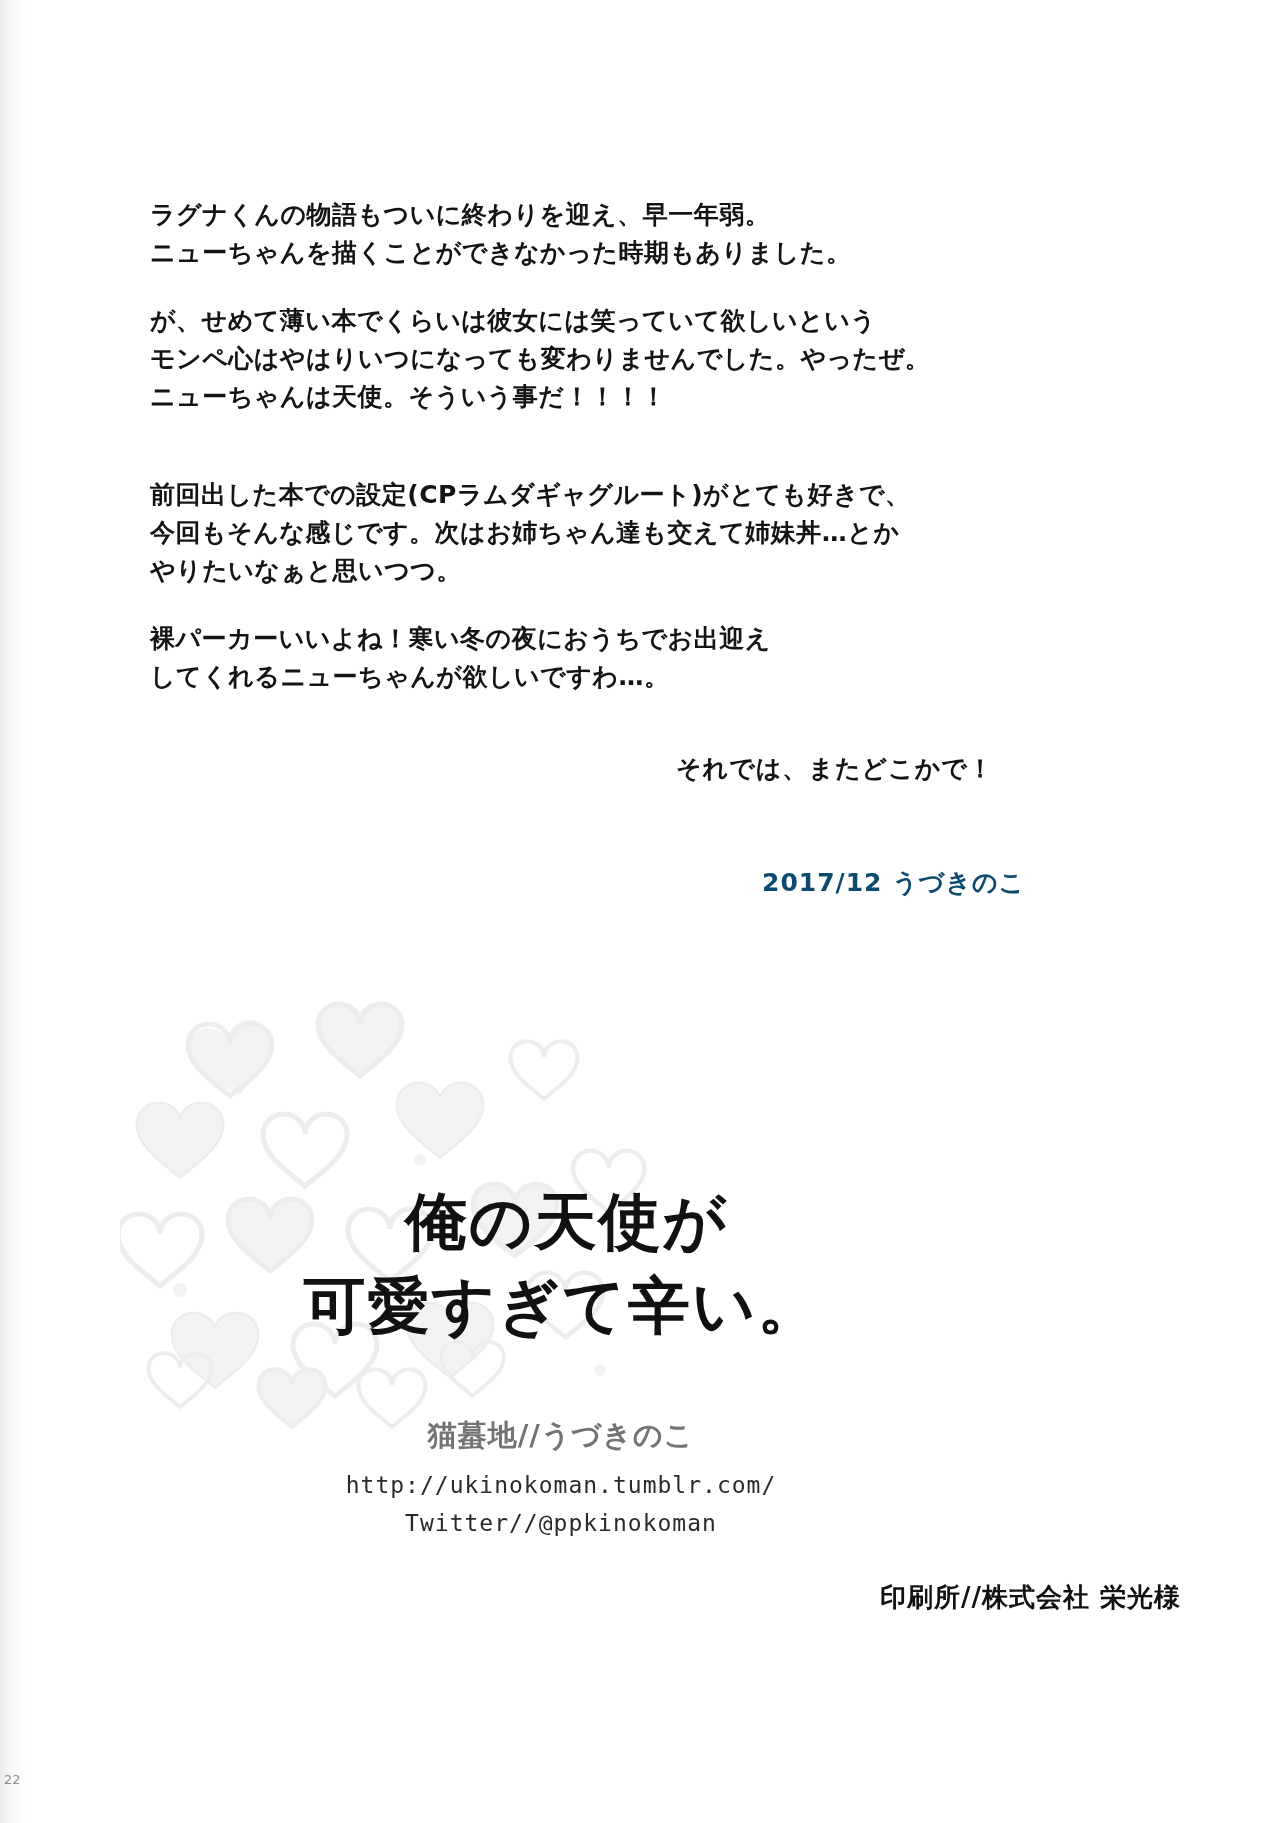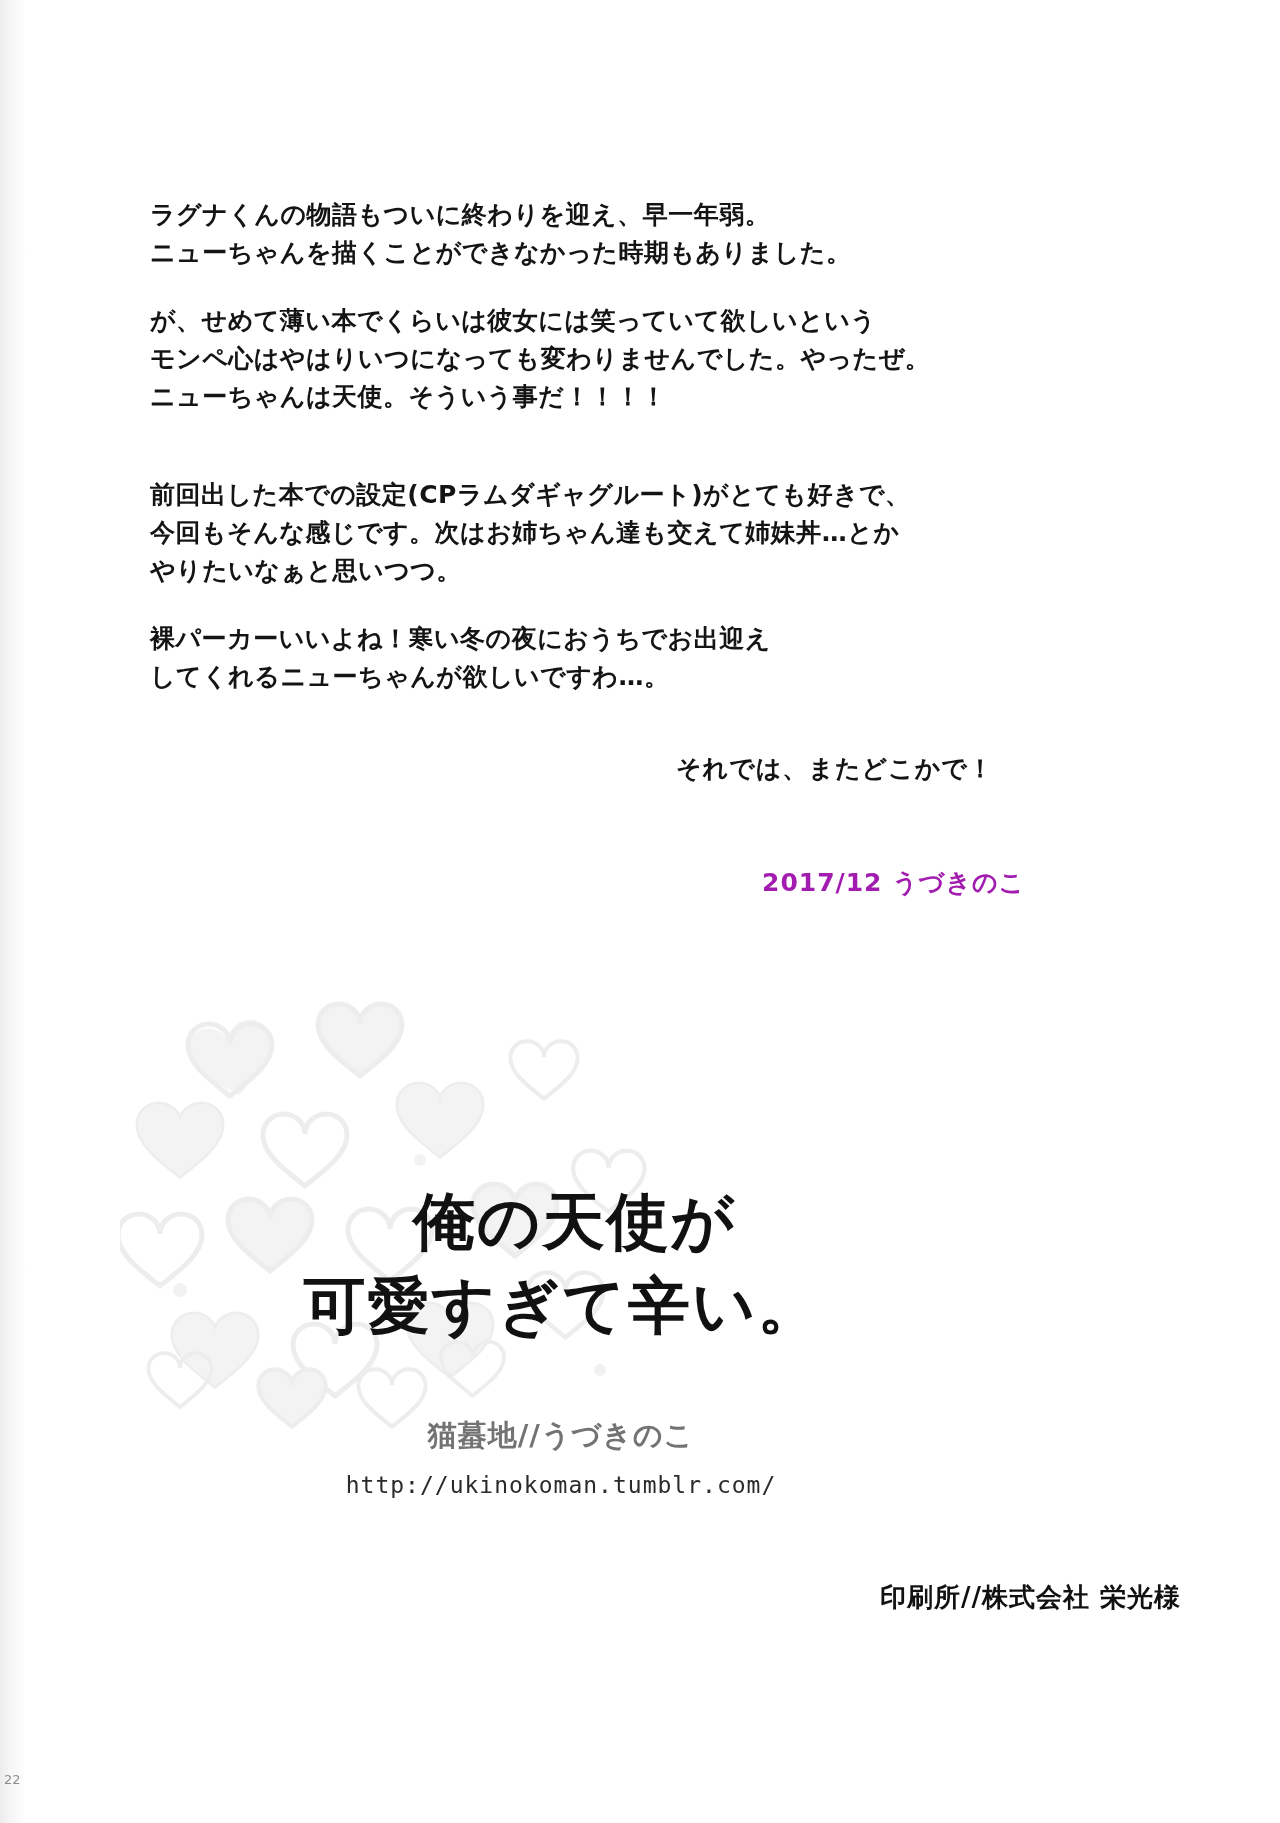--- a/index.html
+++ b/index.html
@@ -61,21 +61,21 @@
     letter-spacing: 1px;
     color: #141414;
   }
   .signature {
     position: absolute;
     left: 762px;
     top: 866px;
     font-size: 25px;
     font-weight: 600;
     letter-spacing: 1px;
-    color: #a21caf;
+    color: #0c4a6e;
   }
 
   
   .hearts {
     position: absolute;
     left: 120px;
     top: 990px;
     width: 700px;
     height: 520px;
     pointer-events: none;
@@ -91,21 +91,21 @@
     text-align: right;
   }
   .title-line {
     font-family: "DejaVu Sans", sans-serif;
     font-weight: 700;
     color: #111;
     letter-spacing: 2px;
   }
   .title-1 {
     position: absolute;
-    left: 12px; top: 0;
+    left: 4px; top: 0;
     width: 1125px;
     text-align: center;
     font-size: 62px;
   }
   .title-2 {
     position: absolute;
     left: 0; top: 84px;
     width: 1125px;
     text-align: center;
     font-size: 62px;
@@ -222,16 +222,17 @@
   </svg>
 </div>
 
 <div class="colophon">
   <div class="title-line title-1">俺の天使が</div>
   <div class="title-line title-2">可愛すぎて辛い。</div>
 
   <div class="meta">
     <div class="meta-circle">猫蟇地//うづきのこ</div>
     <div class="meta-url">http://ukinokoman.tumblr.com/</div>
+    <div class="meta-twitter">Twitter//@ppkinokoman</div>
   </div>
 </div>
 
 <div class="printer">印刷所//株式会社 栄光様</div>
 
 </body></html>

